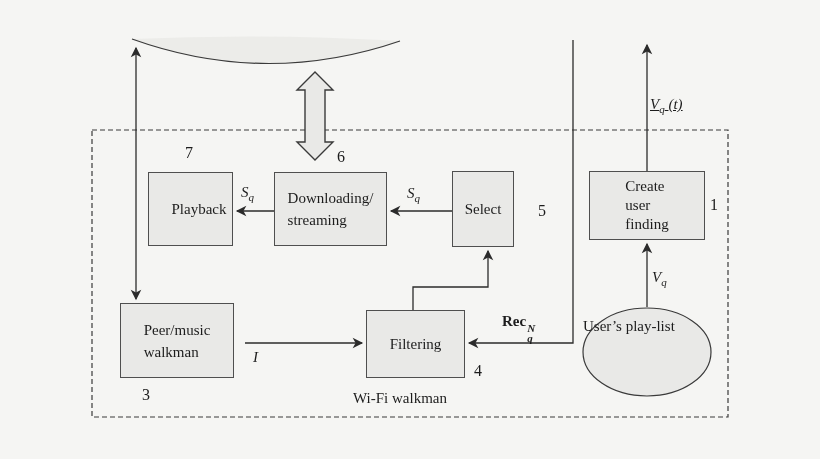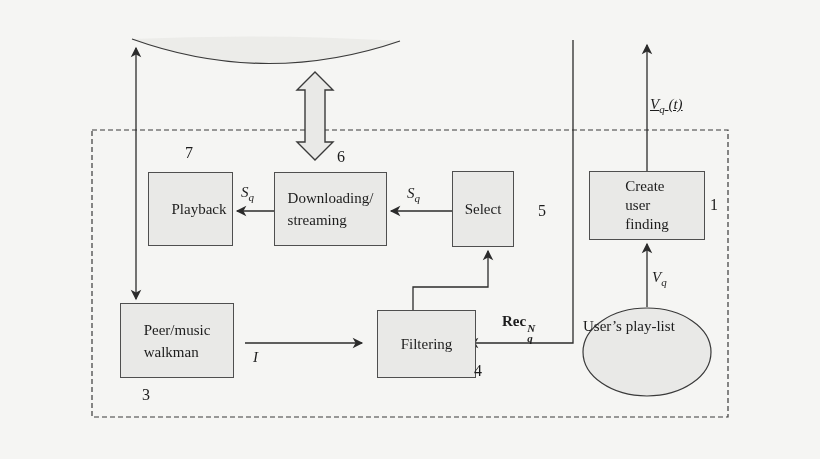--- a/index.html
+++ b/index.html
@@ -93,21 +93,21 @@
     </div>
   </div>
 
   <div class="node" style="left:102px;top:303px;width:114px;height:75px;margin-left:18px;">
     <div class="nl">
       <div>Peer/music</div>
       <div>walkman</div>
     </div>
   </div>
 
-  <div class="node" style="left:377px;top:310px;width:99px;height:68px;">
+  <div class="node" style="left:366px;top:310px;width:99px;height:68px;">
     <span>Filtering</span>
   </div>
 
   <div class="ellipse-label">User’s play-list</div>
 
   <div class="num" style="left:185px;top:144px;">7</div>
   <div class="num" style="left:337px;top:148px;">6</div>
   <div class="num" style="left:538px;top:202px;">5</div>
   <div class="num" style="left:710px;top:196px;">1</div>
   <div class="num" style="left:142px;top:386px;">3</div>
@@ -121,14 +121,15 @@
 
   <div class="mlabel" style="left:652px;top:269px;"><i>V</i><sub>q</sub></div>
 
   <div class="mlabel" style="left:502px;top:313px;font-weight:bold;"><span>Rec</span><span class="stack">
         <span>N</span>
         <span>q</span>
       </span></div>
 
   <div class="mlabel" style="left:253px;top:349px;"><i>I</i></div>
 
+  <div class="boundary-label">Wi-Fi walkman</div>
 
 </div>
 
 </body></html>

